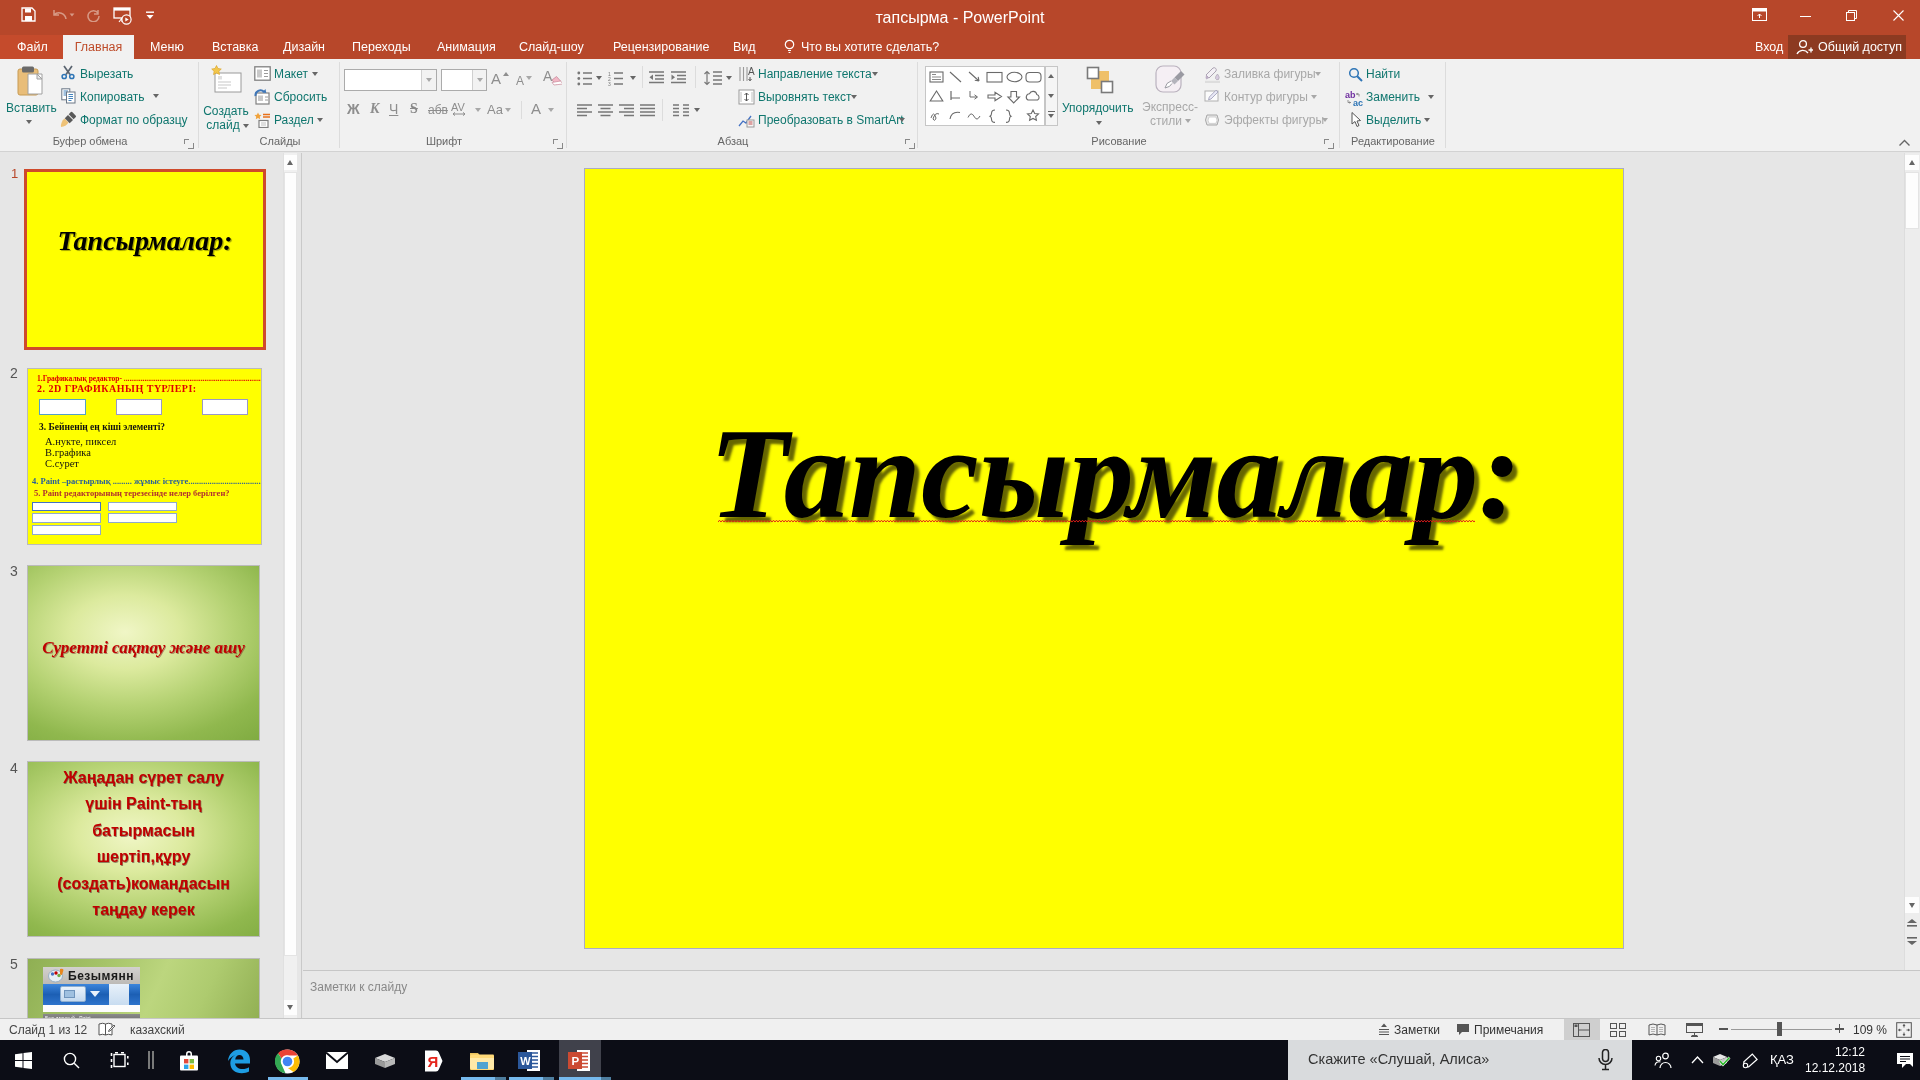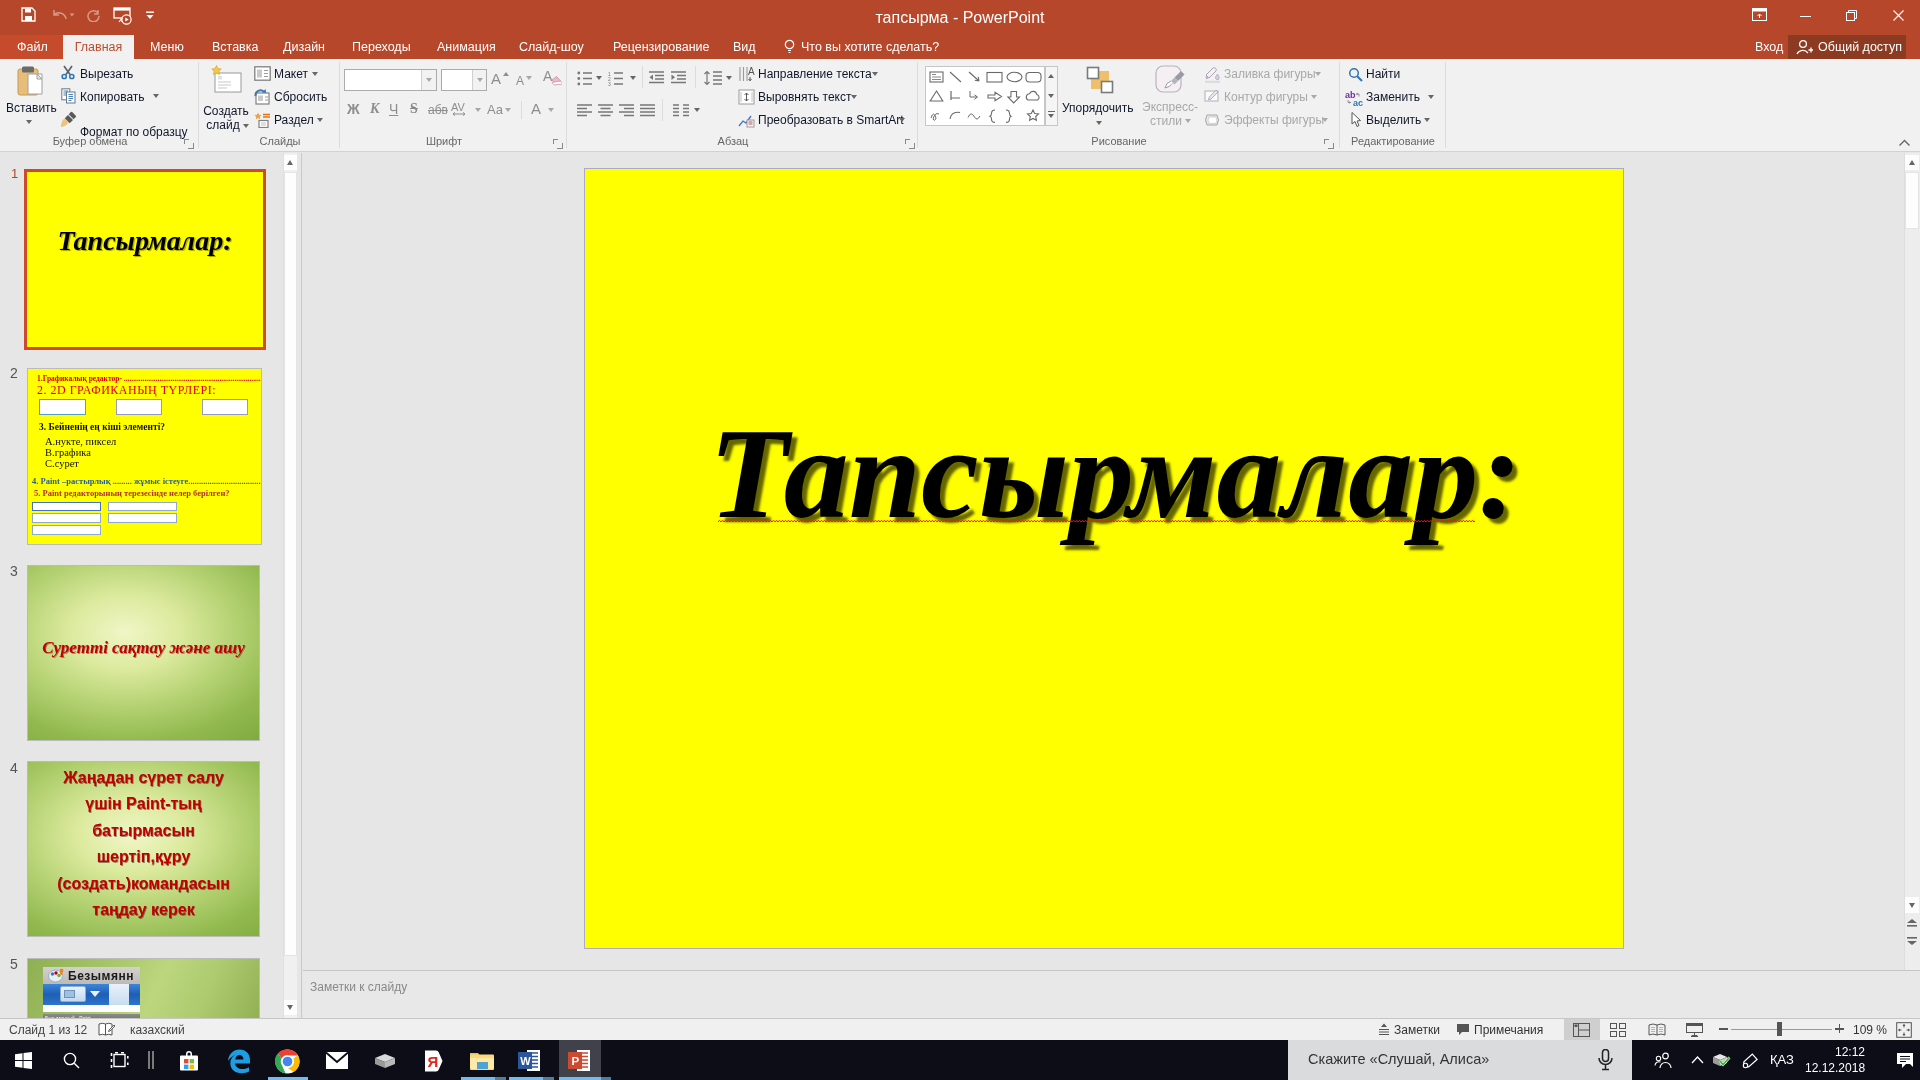--- a/index.html
+++ b/index.html
@@ -1,19 +1,19 @@
 <!DOCTYPE html>
 <html><head>
 <meta charset="utf-8">
 <style>
   * { margin:0; padding:0; box-sizing:border-box; }
   html,body { width:1920px; height:1080px; overflow:hidden; background:#E6E6E6;
     font-family:"Liberation Sans", sans-serif; }
   .abs { position:absolute; }
-  .tx { position:absolute; font-size:12px; color:#0f172a; white-space:nowrap; }
+  .tx { position:absolute; font-size:12px; color:#0f766e; white-space:nowrap; }
   .dis { color:#A8A8A8; }
   .glab { position:absolute; font-size:11px; color:#666; top:135px; text-align:center; white-space:nowrap; }
   .dna { position:absolute; width:0; height:0; border-left:3.5px solid transparent; border-right:3.5px solid transparent; border-top:4px solid #666; }
   .dnaG { border-top-color:#A8A8A8; }
   .vsep { position:absolute; top:62px; height:86px; width:1px; background:#DCDCDC; }
   .launch { position:absolute; width:10px; height:10px; }
   .launch:before { content:""; position:absolute; left:0; top:0; width:4px; height:4px; border-left:1.2px solid #888; border-top:1.2px solid #888; }
   .launch:after { content:""; position:absolute; right:0; bottom:0; width:5px; height:5px; border-right:1.6px solid #888; border-bottom:1.6px solid #888; }
 </style>
 </head>
@@ -114,21 +114,21 @@
   <rect x="5.5" y="4" width="8.5" height="11" fill="#fff" stroke="#6A7685"></rect>
   <path d="M7.5 6.5 h4.5 M7.5 8.5 h4.5 M7.5 10.5 h4.5 M7.5 12.5 h3" stroke="#2E75B6" stroke-width="0.9"></path>
 </svg>
 <div class="tx" style="left:80px;top:90px;">Копировать</div>
 <div class="dna" style="left:153px;top:94px;"></div>
 <svg class="abs" style="left:60px;top:111px" width="18" height="17" viewBox="0 0 18 17">
   <path d="M1 16 q-0.5-5 3.5-8.5 l4 4 q-2.5 4 -7.5 4.5 z" fill="#EEC278"></path>
   <path d="M4.8 7.2 L8 4 l5 5 -3.3 3.2 z" fill="#595959"></path>
   <path d="M8.7 3.3 l2.2-2.2 q0.6-0.6 1.3 0 l3.6 3.6 q0.6 0.7 0 1.3 l-2.2 2.2 z" fill="#595959"></path>
 </svg>
-<div class="tx" style="left:80px;top:113px;margin-top:12px;">Формат по образцу</div>
+<div class="tx" style="left:80px;top:113px;">Формат по образцу</div>
 <div class="glab" style="left:15px;width:150px;">Буфер обмена</div>
 <div class="launch" style="left:184px;top:139px;"></div>
 <div class="vsep" style="left:198px;"></div>
 
 <svg class="abs" style="left:210px;top:65px" width="32" height="32" viewBox="0 0 32 32">
   <rect x="5" y="8" width="26" height="19" fill="#fff" stroke="#9A9A9A"></rect>
   <path d="M8 17 h13 M8 20 h13 M8 23 h9" stroke="#C8C8C8" stroke-width="1.2"></path>
   <path d="M8 11 h4 v3.5 h-4 z" fill="#E0E0E0"></path>
   <path d="M6.5 0.5 l1.5 3 3.3.5 -2.4 2.3 .6 3.3 -3-1.6 -3 1.6 .6-3.3 -2.4-2.3 3.3-.5 z" fill="#F2C64B" stroke="#D8A020" stroke-width="0.6"></path>
 </svg>
@@ -371,21 +371,21 @@
 <div class="abs" style="left:10px;top:563px;font-size:14px;color:#555;">3</div>
 <div class="abs" style="left:10px;top:760px;font-size:14px;color:#555;">4</div>
 <div class="abs" style="left:10px;top:956px;font-size:14px;color:#555;">5</div>
 
 <div class="abs" style="left:24px;top:169px;width:242px;height:181px;background:#FFFF00;border:3px solid #CF4A2B;">
   <div class="abs" style="left:0;top:53px;width:236px;text-align:center;font-family:'Liberation Serif',serif;font-weight:bold;font-style:italic;font-size:28px;color:#000;text-shadow:1.2px 1.2px 0.8px rgba(0,0,0,0.35);">Тапсырмалар:</div>
 </div>
 
 <div class="abs" style="left:27px;top:368px;width:235px;height:177px;background:#FFFF00;border:1px solid #BBB;overflow:hidden;font-family:'Liberation Serif',serif;">
   <div class="abs" style="left:9px;top:5px;font-size:7.5px;font-weight:bold;color:#E00000;white-space:nowrap;">1.Графикалық редактор- .............................................................................</div>
-  <div class="abs" style="left:9px;top:14px;font-size:12px;font-weight:normal;color:#E00000;letter-spacing:0.5px;">2.  2D  ГРАФИКАНЫҢ ТҮРЛЕРІ:</div>
+  <div class="abs" style="left:9px;top:14px;font-size:10px;font-weight:bold;color:#E00000;letter-spacing:0.5px;">2.  2D  ГРАФИКАНЫҢ ТҮРЛЕРІ:</div>
   <div class="abs" style="left:11px;top:30px;width:47px;height:16px;background:#fff;border:1.3px solid #55A0C8;"></div>
   <div class="abs" style="left:88px;top:30px;width:46px;height:16px;background:#fff;border:1px solid #9898C8;"></div>
   <div class="abs" style="left:174px;top:30px;width:46px;height:16px;background:#fff;border:1px solid #9898C8;"></div>
   <div class="abs" style="left:11px;top:53px;font-size:9.5px;font-weight:bold;color:#111;">3. Бейненің ең кіші  элементі?</div>
   <div class="abs" style="left:17px;top:67px;font-size:10.5px;color:#111;">А.нукте, пиксел</div>
   <div class="abs" style="left:17px;top:78px;font-size:10.5px;color:#111;">В.графика</div>
   <div class="abs" style="left:17px;top:89px;font-size:10.5px;color:#111;">С.сурет</div>
   <div class="abs" style="left:4px;top:107px;font-size:8.5px;font-weight:bold;color:#2A6099;white-space:nowrap;">4. Paint –растырлық ......... жұмыс істеуге................................................</div>
   <div class="abs" style="left:6px;top:119px;font-size:8.5px;font-weight:bold;color:#B03030;">5. Paint редакторының терезесінде нелер берілген?</div>
   <div class="abs" style="left:4px;top:133px;width:69px;height:9px;background:#fff;border:1.2px solid #4472C4;"></div>

